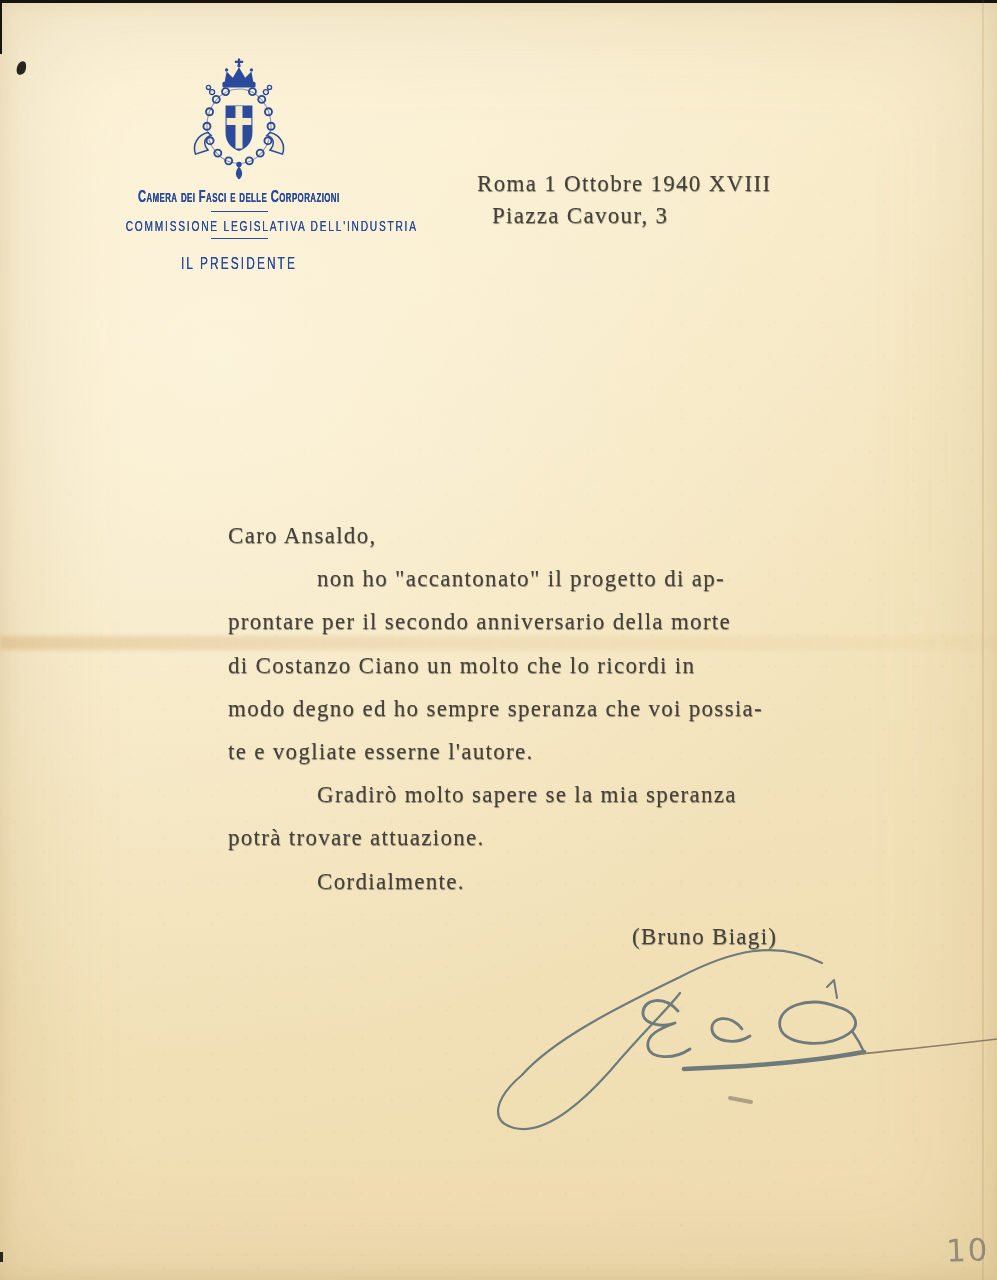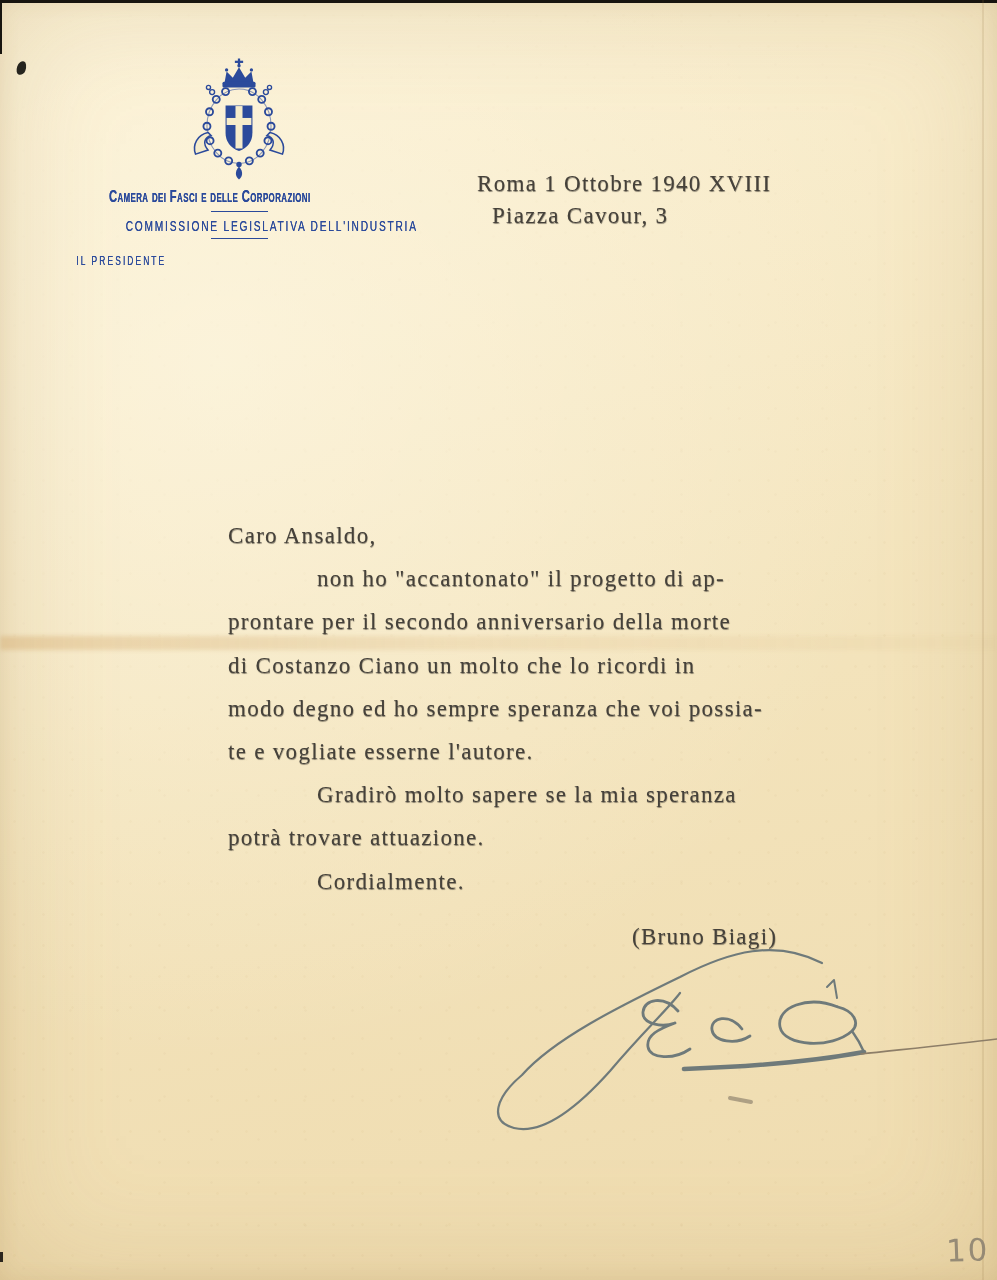--- a/index.html
+++ b/index.html
@@ -21,28 +21,28 @@
   .edge-bl    { position:absolute; left:0; top:1252px; width:3px; height:10px; background:#2a251d; }
   .crease-h   { position:absolute; left:0; top:636px; width:997px; height:14px;
                 background:linear-gradient(to right, rgba(205,158,92,.34), rgba(205,158,92,.16) 45%, rgba(205,158,92,.04));
                 filter:blur(2px); }
   .crease-v   { position:absolute; left:982px; top:0; width:2px; height:1280px;
                 background:rgba(150,115,70,.15); filter:blur(.4px); }
   .ink-blot   { position:absolute; left:17px; top:61px; width:9px; height:14px; background:#15130f;
                 border-radius:55% 45% 60% 40% / 50% 60% 40% 50%; transform:rotate(18deg); opacity:.92; }
 
   
-  .letterhead { position:absolute; left:57px; top:58px; width:364px; text-align:left;
+  .letterhead { position:absolute; left:57px; top:58px; width:364px; text-align:center;
                 color:#2b4a9b; font-family:"Liberation Sans", sans-serif; }
   .emblem     { display:block; margin:0 auto; }
   .lh-org     { margin-top:7px; font-variant:small-caps; font-weight:600; font-size:17px;
                 letter-spacing:.6px; white-space:nowrap; text-shadow:0 0 .4px currentColor; }
   .lh-comm    { font-size:15px; font-weight:500; letter-spacing:2.6px; white-space:nowrap;
                 text-shadow:0 0 .3px currentColor; }
-  .lh-role    { font-size:12px; font-weight:500; letter-spacing:3px; white-space:nowrap;
+  .lh-role    { font-size:17px; font-weight:500; letter-spacing:3px; white-space:nowrap;
                 margin-top:15px; text-shadow:0 0 .3px currentColor; }
   .squeeze    { display:inline-block; transform:scaleX(.66); transform-origin:50% 50%; }
   .squeeze2   { display:inline-block; transform:scaleX(.68); transform-origin:50% 50%; }
   .squeeze3   { display:inline-block; transform:scaleX(.70); transform-origin:50% 50%; }
   .lh-rule    { width:57px; border-top:1.6px solid #2b4a9b; margin:4px auto 5px; }
 
   
   .tw { font-family:Liberation Serif, serif; font-size:23px; letter-spacing:1.3px;
         color:#45413a; text-shadow:.4px .5px .7px rgba(62,56,48,.55); white-space:nowrap; }
   .dateline  { position:absolute; left:477px; top:168px; line-height:32px; }

